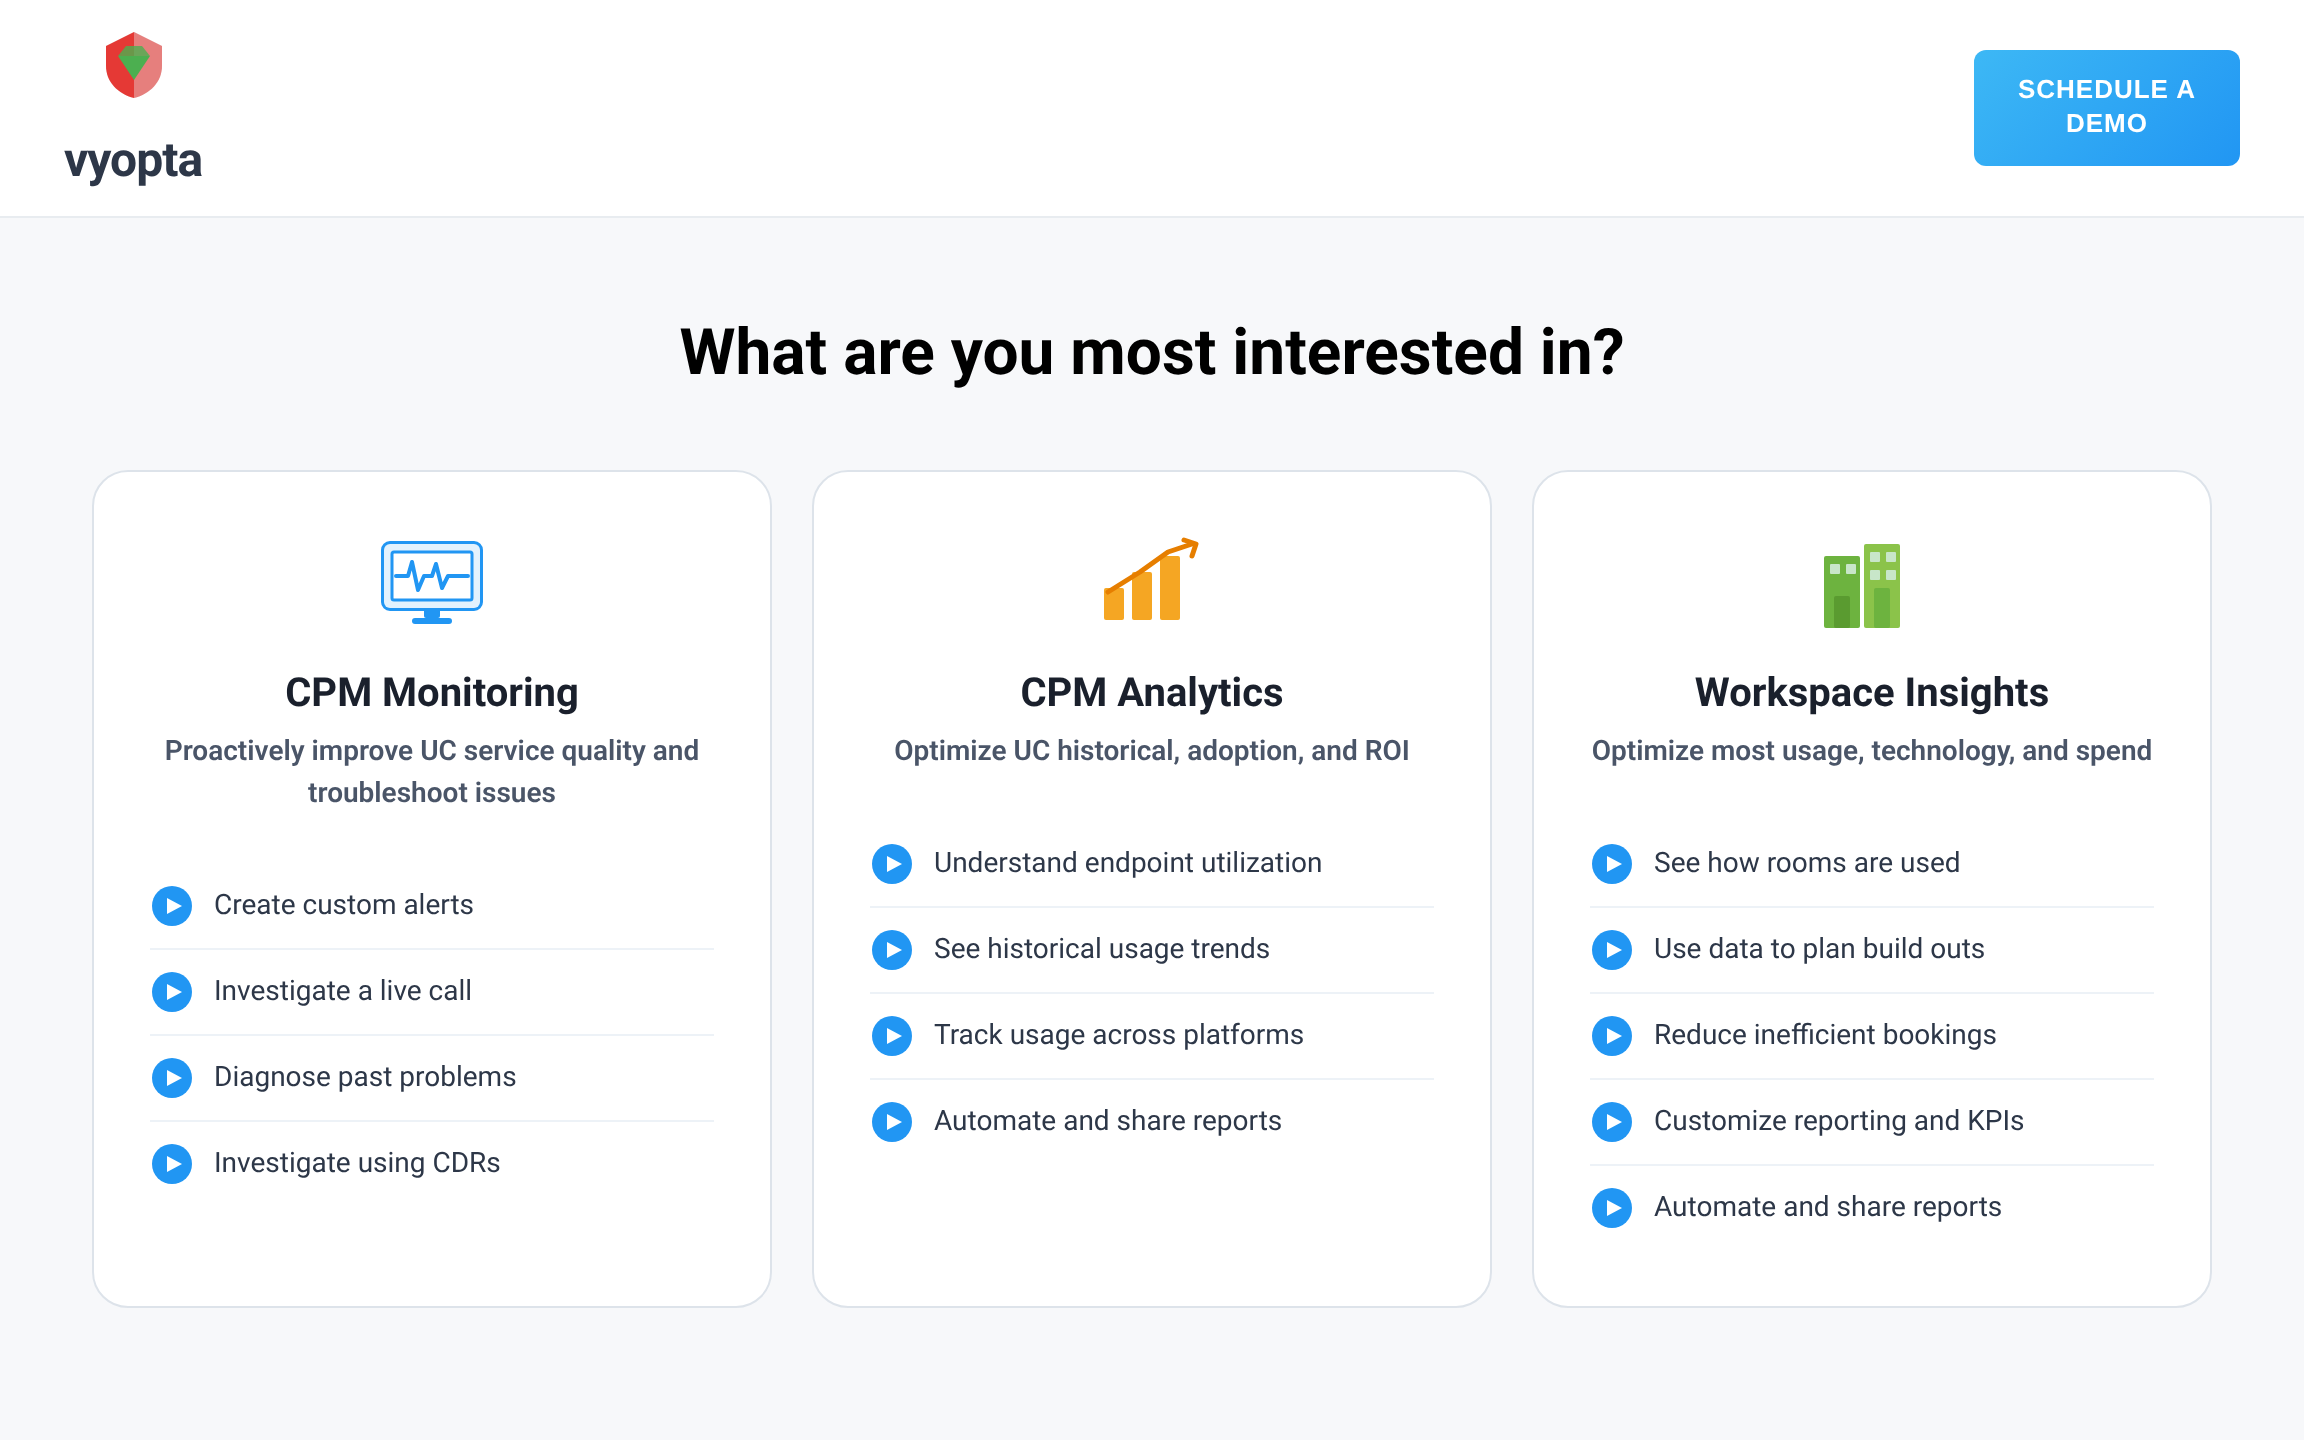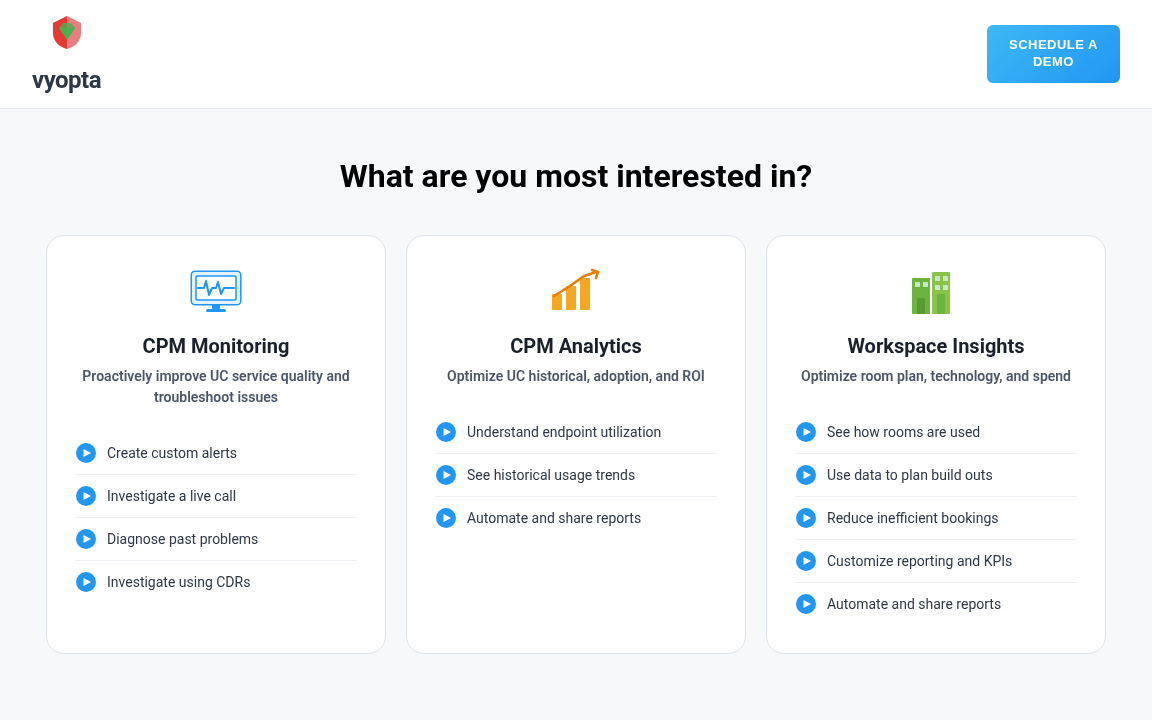--- a/index.html
+++ b/index.html
@@ -227,20 +227,27 @@
             <circle cx="11" cy="11" r="10" fill="#2196f3"></circle>
             <polygon points="8.5,7 16,11 8.5,15" fill="#fff"></polygon>
           </svg>
           <span>See historical usage trends</span>
         </li>
         <li class="feature-item">
           <svg class="play-icon" viewBox="0 0 22 22" fill="none" xmlns="http://www.w3.org/2000/svg">
             <circle cx="11" cy="11" r="10" fill="#2196f3"></circle>
             <polygon points="8.5,7 16,11 8.5,15" fill="#fff"></polygon>
           </svg>
+          <span>Track usage across platforms</span>
+        </li>
+        <li class="feature-item">
+          <svg class="play-icon" viewBox="0 0 22 22" fill="none" xmlns="http://www.w3.org/2000/svg">
+            <circle cx="11" cy="11" r="10" fill="#2196f3"></circle>
+            <polygon points="8.5,7 16,11 8.5,15" fill="#fff"></polygon>
+          </svg>
           <span>Automate and share reports</span>
         </li>
       </ul>
     </div>
 
     <div class="card">
       <div class="card-icon-wrapper">
 
         <svg class="workspace-icon-svg" viewBox="0 0 52 48" fill="none" xmlns="http://www.w3.org/2000/svg">
 
@@ -255,21 +262,21 @@
           <rect x="5" y="14" width="5" height="5" rx="0.5" fill="#c8e6c9"></rect>
           <rect x="13" y="14" width="5" height="5" rx="0.5" fill="#c8e6c9"></rect>
 
           <rect x="25" y="8" width="5" height="5" rx="0.5" fill="#c8e6c9"></rect>
           <rect x="33" y="8" width="5" height="5" rx="0.5" fill="#c8e6c9"></rect>
           <rect x="25" y="17" width="5" height="5" rx="0.5" fill="#c8e6c9"></rect>
           <rect x="33" y="17" width="5" height="5" rx="0.5" fill="#c8e6c9"></rect>
         </svg>
       </div>
       <h2 class="card-title">Workspace Insights</h2>
-      <p class="card-subtitle">Optimize room plan, technology, and spend</p>
+      <p class="card-subtitle">Optimize most usage, technology, and spend</p>
       <ul class="feature-list">
         <li class="feature-item">
           <svg class="play-icon" viewBox="0 0 22 22" fill="none" xmlns="http://www.w3.org/2000/svg">
             <circle cx="11" cy="11" r="10" fill="#2196f3"></circle>
             <polygon points="8.5,7 16,11 8.5,15" fill="#fff"></polygon>
           </svg>
           <span>See how rooms are used</span>
         </li>
         <li class="feature-item">
           <svg class="play-icon" viewBox="0 0 22 22" fill="none" xmlns="http://www.w3.org/2000/svg">

